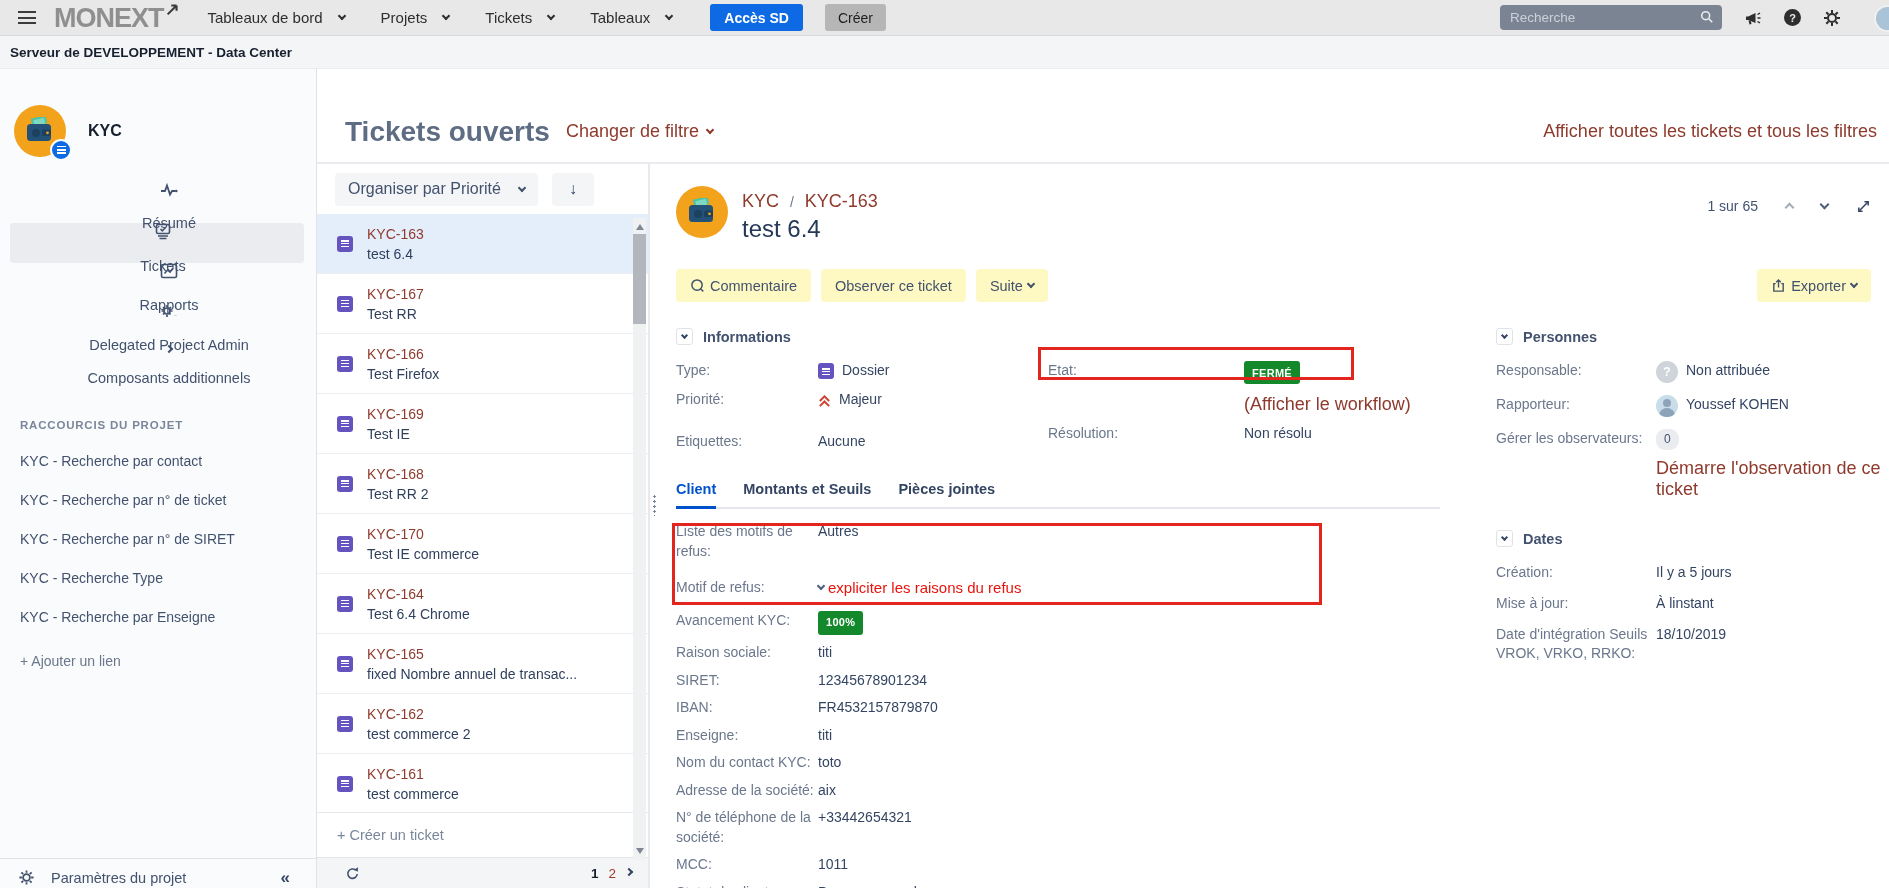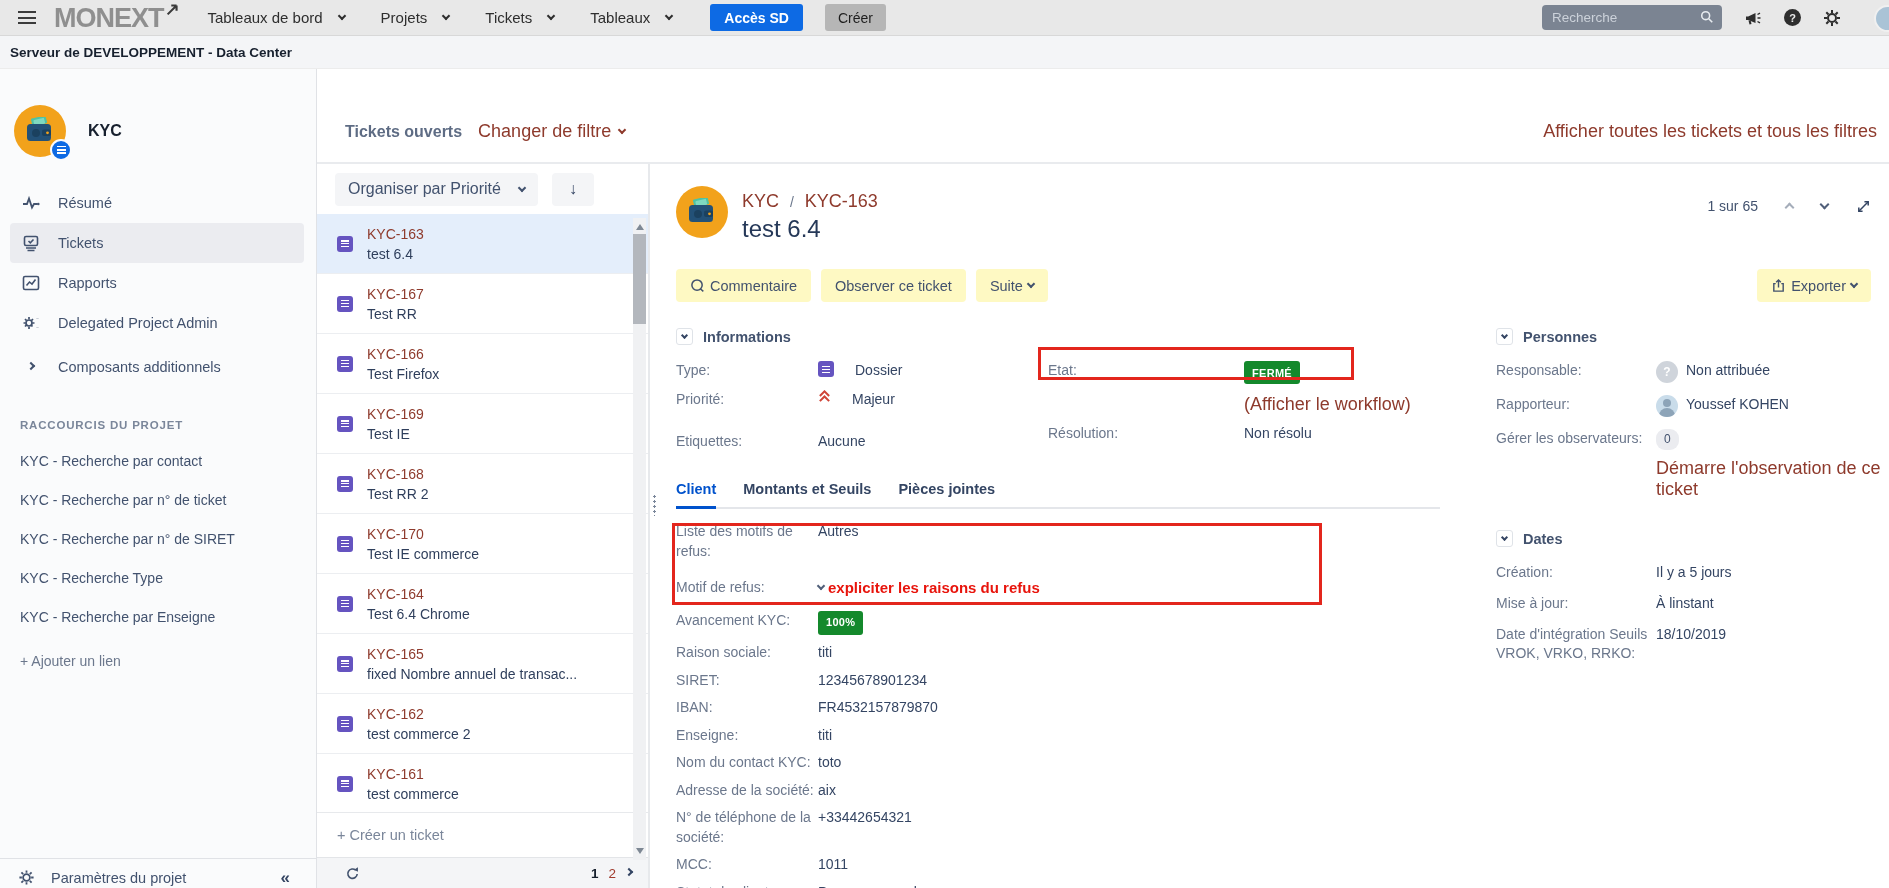--- a/index.html
+++ b/index.html
@@ -13,55 +13,55 @@
   .logo { font-size:27px; font-weight:800; color:#8f8f8f; letter-spacing:-1px; margin-right:44px; position:relative; line-height:36px; }
   .logo svg { position:absolute; right:-15px; top:3px; }
   .menu { display:flex; gap:36px; margin-right:38px; }
   .menu-item { display:flex; align-items:center; gap:16px; font-size:15px; color:#2e2e2e; cursor:pointer; white-space:nowrap; }
   .chev { display:inline-block; width:6px; height:6px; border-right:2px solid currentColor; border-bottom:2px solid currentColor; transform:rotate(45deg); margin-top:-3px; }
   .chev.up { transform:rotate(-135deg); margin-top:3px; }
   .chev.right { transform:rotate(-45deg); }
   .btn-blue { background:#0d6ae4; color:#fff; font-weight:700; font-size:14px; border:none; border-radius:3px; height:27px; padding:0 14px; margin-right:22px; font-family:inherit; cursor:pointer; }
   .btn-gray { background:#b6b6b6; color:#1e1e1e; font-size:14px; border:none; border-radius:3px; height:27px; padding:0 13px; font-family:inherit; cursor:pointer; }
   .nav-right { margin-left:auto; display:flex; align-items:center; gap:22px; padding-right:34px; }
-  .searchbox { position:relative; width:180px; height:25px; background:#7b8492; border-radius:4px; display:flex; align-items:center; }
+  .searchbox { position:relative; width:222px; height:25px; background:#7b8492; border-radius:4px; display:flex; align-items:center; }
   .searchbox input { background:transparent; border:none; outline:none; color:#eef1f4; font-size:13.5px; padding:0 30px 0 10px; width:100%; font-family:inherit; }
   .searchbox input::placeholder { color:#ccd2da; }
   .searchbox svg { position:absolute; right:8px; top:5px; }
   .help-circle { width:17px; height:17px; border-radius:50%; background:#2e2e2e; color:#e8e8e8; font-size:11px; font-weight:700; display:flex; align-items:center; justify-content:center; cursor:pointer; }
   .user-avatar { position:absolute; right:-12px; top:5px; width:27px; height:27px; border-radius:50%; background:#aac3d6; border:2px solid #f0f0f0; cursor:pointer; }
 
   
   .envbar { height:33px; background:#f4f5f7; border-bottom:1px solid #ececec; display:flex; align-items:center; padding:0 10px; font-size:13.5px; font-weight:700; color:#17202e; }
 
   
   .app { display:flex; height:819px; }
 
   
   .sidebar { width:317px; flex-shrink:0; background:#fafbfc; border-right:1px solid #e0e2e6; position:relative; padding-top:36px; }
   .proj { display:flex; align-items:center; gap:22px; padding-left:14px; margin-bottom:26px; }
   .proj-avatar { width:52px; height:52px; border-radius:50%; background:#f2a21b; position:relative; display:flex; align-items:center; justify-content:center; flex-shrink:0; }
   .proj-badge { position:absolute; right:-6px; bottom:-4px; width:22px; height:22px; border-radius:50%; background:#0d6ae4; border:2px solid #fafbfc; display:flex; align-items:center; justify-content:center; }
   .proj-badge i { width:9px; height:8px; background:linear-gradient(#fff 0 1.5px, transparent 1.5px 3.2px, #fff 3.2px 4.7px, transparent 4.7px 6.4px, #fff 6.4px 8px); display:block; }
   .proj-name { font-size:16px; font-weight:700; color:#17202e; }
-  .side-item { display:flex; align-items:center; gap:18px; height:40px; padding-left:22px; color:#42526e; font-size:14.5px; cursor:pointer; }
+  .side-item { display:flex; align-items:center; gap:18px; height:40px; padding-left:22px; color:#42526e; font-size:14.5px; cursor:pointer;flex-direction:column; }
   .side-item .ic { width:18px; display:flex; justify-content:center; flex-shrink:0; }
   .side-item.active { background:#ebecf0; border-radius:4px; margin:0 12px 0 10px; padding-left:12px; }
   .side-item.compact { height:36px; margin-top:6px; }
   .shortcuts { padding:34px 18px 0 20px; }
   .sc-title { font-size:11.5px; font-weight:700; color:#7a869a; letter-spacing:.8px; margin-bottom:22px; }
   .sc-link { display:block; font-size:14px; color:#42526e; margin-bottom:23px; text-decoration:none; cursor:pointer; }
   .add-link { display:block; font-size:14px; color:#6b778c; text-decoration:none; margin-top:28px; cursor:pointer; }
   .side-bottom { position:absolute; bottom:-8px; left:0; right:0; height:38px; border-top:1px solid #e0e2e6; background:#fafbfc; display:flex; align-items:center; gap:16px; padding:0 26px 0 18px; color:#42526e; font-size:14.5px; }
   .collapse { margin-left:auto; font-size:17px; font-weight:700; color:#344563; cursor:pointer; }
 
   
   .main { flex:1; display:flex; flex-direction:column; min-width:0; }
   .content-header { height:95px; flex-shrink:0; display:flex; align-items:center; padding:32px 12px 0 28px; border-bottom:2px solid #e9ebee; }
-  .content-header h1 { font-size:16px; color:#5e6c84; font-weight:600; margin-right:16px; }
+  .content-header h1 { font-size:28px; color:#5e6c84; font-weight:600; margin-right:16px; }
   .red-link { color:#8e3a2c; font-size:18px; text-decoration:none; cursor:pointer; }
   .filter-link { display:flex; align-items:center; gap:8px; }
   .show-all { margin-left:auto; }
   .content-row { flex:1; display:flex; min-height:0; }
 
   
   .list-panel { width:333px; flex-shrink:0; border-right:2px solid #e7e9ec; position:relative; display:flex; flex-direction:column; background:#fff; }
   .list-toolbar { height:50px; flex-shrink:0; display:flex; align-items:center; gap:14px; padding-left:18px; }
   .sort-btn { height:33px; background:#f4f5f7; border:none; border-radius:4px; color:#42526e; font-size:16px; padding:0 13px; display:flex; align-items:center; gap:18px; font-family:inherit; cursor:pointer; }
   .dir-btn { height:33px; width:42px; background:#f4f5f7; border:none; border-radius:4px; color:#344563; font-size:16px; font-family:inherit; cursor:pointer; }
@@ -115,33 +115,33 @@
   .chevbox .chev { width:5px; height:5px; color:#344563; margin-top:-2px; }
   .sec-title { font-weight:700; color:#42526e; font-size:14.5px; }
   .sec-head.dates { margin-top:30px; }
 
   .info-grid { display:flex; }
   .ig-left { width:372px; flex-shrink:0; }
   .ig-right { flex:1; }
   .irow { display:flex; align-items:flex-start; margin-bottom:11px; line-height:18px; font-size:14px; }
   .lab { width:142px; flex-shrink:0; color:#6b778c; }
   .ig-right .lab { width:196px; }
-  .val { color:#344563; display:flex; align-items:flex-start; gap:21px; }
+  .val { color:#344563; display:flex; align-items:flex-end; gap:8px; }
   .irow.etiq { margin-top:24px; }
   .lozenge { background:#14892c; color:#fff; font-size:11px; font-weight:700; padding:2.5px 8px; border-radius:3px; letter-spacing:.3px; }
 
   .tabs { margin-top:20px; display:flex; gap:27px; border-bottom:2px solid #e4e6ea; width:764px; }
   .tab { font-size:14.5px; color:#344563; font-weight:600; padding-bottom:9px; text-decoration:none; cursor:pointer; }
   .tab.active { color:#0052cc; border-bottom:3px solid #0052cc; margin-bottom:-2px; }
 
   .fields { margin-top:13px; }
   .frow { display:flex; align-items:flex-start; margin-bottom:8px; line-height:19.5px; font-size:14px; }
   .frow.r1 { margin-bottom:17px; }
   .frow.r2 { margin-bottom:13px; }
-  .red-bold { color:#e8140c; font-weight:700; font-size:15px; }
+  .red-bold { color:#e8140c; font-weight:400; font-size:15px; }
   .frow .chev.gray { color:#505f79; margin-right:4px; margin-top:5px; }
 
   .prow { display:flex; align-items:flex-start; margin-bottom:12px; font-size:14px; line-height:19px; }
   .prow .lab { width:160px; }
   .prow .val { flex:1; display:flex; align-items:flex-start; gap:8px; flex-wrap:wrap; color:#344563; }
   .avatar { width:22px; height:22px; border-radius:50%; flex-shrink:0; position:relative; display:flex; align-items:center; justify-content:center; }
   .avatar.gray { background:#cfd4db; color:#fff; font-weight:700; font-size:12px; }
   .avatar.blue { background:#c9dcea; overflow:hidden; }
   .avatar.blue::before { content:""; position:absolute; top:4px; left:7px; width:8px; height:8px; border-radius:50%; background:#8da4b8; }
   .avatar.blue::after { content:""; position:absolute; top:13px; left:3px; width:16px; height:10px; border-radius:8px 8px 0 0; background:#8da4b8; }

